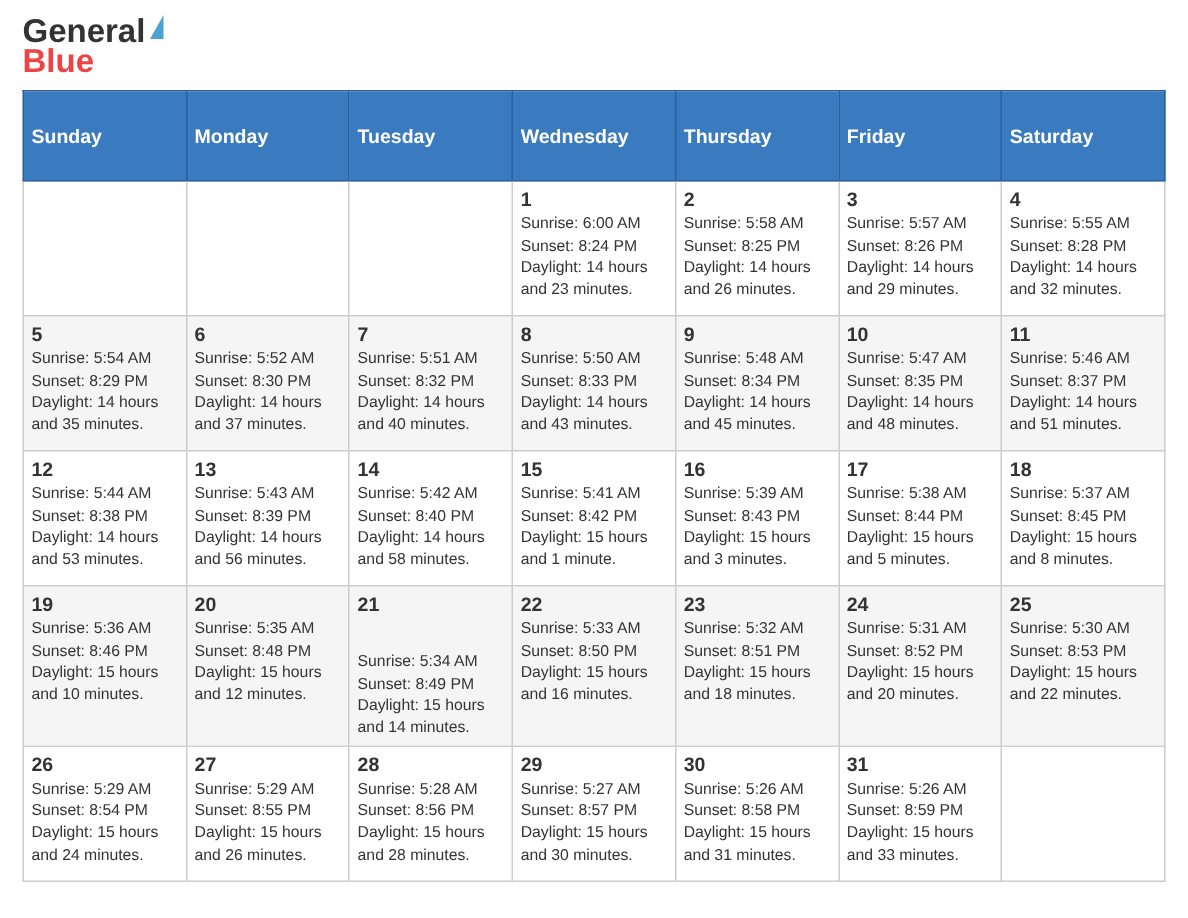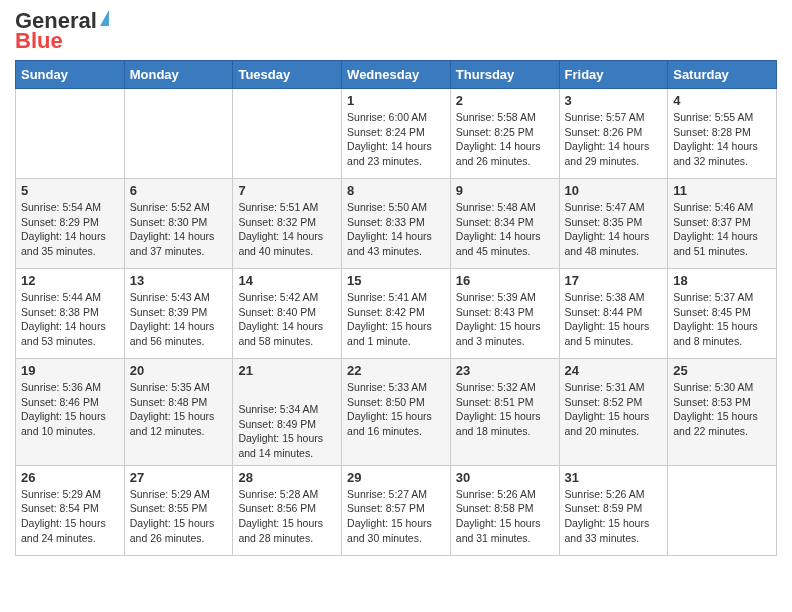--- a/index.html
+++ b/index.html
@@ -37,21 +37,21 @@
     }
     .calendar-table {
       width: 100%;
       border-collapse: collapse;
       table-layout: fixed;
     }
     .calendar-table th {
       background-color: #3a7abf;
       color: #fff;
       text-align: left;
-      padding: 6px 5px;
+      padding: 22px 5px;
       font-size: 13px;
       border: 1px solid #2a5fa0;
     }
     .calendar-table td {
       border: 1px solid #ccc;
       vertical-align: top;
       padding: 4px 5px;
       font-size: 11px;
       color: #333;
       min-height: 80px;

